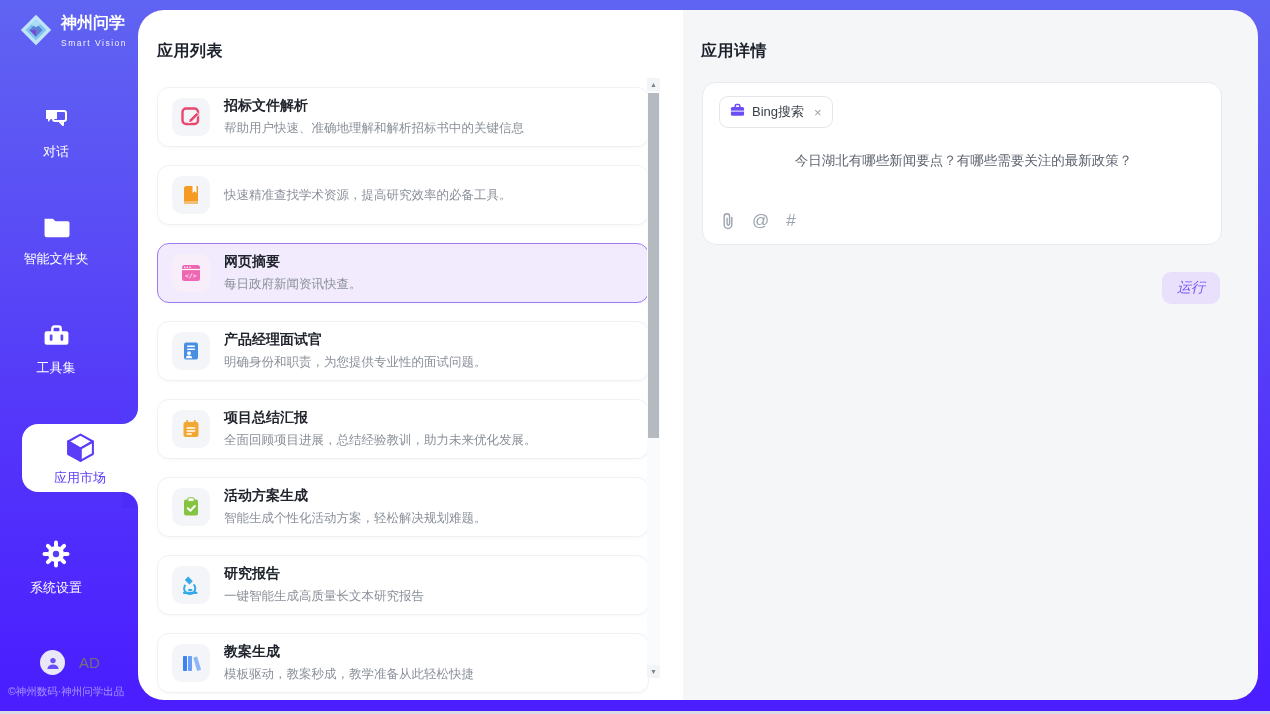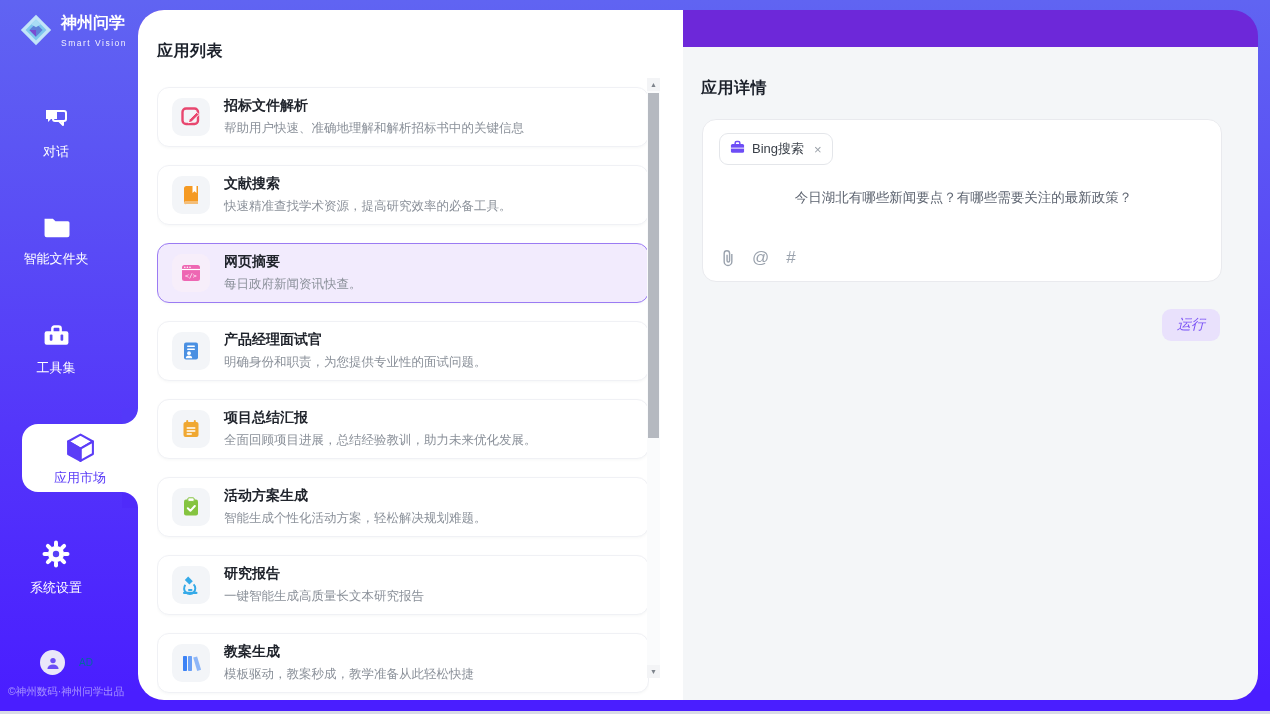--- a/index.html
+++ b/index.html
@@ -7,21 +7,21 @@
     width:1270px;height:714px;position:relative;overflow:hidden;
     font-family:"Liberation Sans","DejaVu Sans",sans-serif;
     background:linear-gradient(180deg,#6064f2 0%,#5a4ef5 30%,#5436fa 60%,#4a1eff 97%,#4a1eff 100%);
   }
   .bottom-strip{position:absolute;left:0;right:0;bottom:0;height:3px;background:#d9dbe6;}
 
   
   .content-card{position:absolute;left:138px;top:10px;width:1120px;height:690px;
     border-radius:26px;background:#6d28d9;display:flex;overflow:hidden;}
   .list-panel{width:545px;position:relative;background:#fff;flex-shrink:0;}
-  .detail-panel{flex:1;background:#f4f6f8;position:relative;margin-top:37px;}
+  .detail-panel{flex:1;background:#f4f6f8;position:relative;}
   .panel-title{position:absolute;top:31px;font-size:16px;font-weight:700;color:#1c212b;letter-spacing:.5px;}
   .list-panel .panel-title{left:19px;}
   .detail-panel .panel-title{left:18px;}
 
   
   .cards-viewport{position:absolute;left:19px;top:67px;width:492px;height:640px;overflow:hidden;}
   .app-card{position:relative;height:60px;border:1px solid #f0f1f5;border-radius:12px;
     margin-bottom:18px;background:#fff;display:flex;align-items:center;padding:0 14px;
     box-sizing:border-box;box-shadow:0 1px 3px rgba(30,40,60,.04);cursor:pointer;}
   .app-card:first-child{margin-top:10px;}
@@ -65,21 +65,21 @@
     border-radius:16px 0 0 16px;text-align:center;cursor:pointer;padding-top:8px;box-sizing:border-box;}
   .active-tab .nav-label{color:#5b3df7;margin-top:2px;}
   .curve{position:absolute;right:0;width:16px;height:16px;background:#fff;}
   .curve.top{top:408px;}
   .curve.bottom{top:492px;}
   .curve.top::after{content:'';position:absolute;inset:0;background:#5339f9;border-bottom-right-radius:16px;}
   .curve.bottom::after{content:'';position:absolute;inset:0;background:#4f2bfa;border-top-right-radius:16px;}
   .user-row{position:absolute;left:40px;top:650px;display:flex;align-items:center;gap:14px;cursor:pointer;}
   .avatar{width:25px;height:25px;border-radius:50%;background:#eae7f9;display:flex;
     align-items:center;justify-content:center;}
-  .user-name{color:#0369a1;font-size:10px;}
+  .user-name{color:#737373;font-size:15px;}
   .copyright{position:absolute;left:8px;top:685px;font-size:10.5px;color:rgba(255,255,255,.5);white-space:nowrap;}
 </style>
 </head>
 <body>
 
 <div class="sidebar">
   <div class="logo-row">
     <span>
       <svg width="36" height="36" viewBox="0 0 38 38">
         <polygon points="19,3 35,19 19,35 3,19" fill="#c2e4f8"></polygon>
@@ -167,21 +167,20 @@
         </div>
         <div class="app-card">
           <span class="app-icon">
             <svg width="22" height="22" viewBox="0 0 22 22">
               <path d="M4 4.5 a2.5 2.5 0 0 1 2.5 -2.5 H18 V17 H6.5 A2.5 2.5 0 0 0 4 19.5 Z" fill="#f59a23"></path>
               <path d="M4 19.5 A2.5 2.5 0 0 1 6.5 17 H18 V20 H6.5 A2.5 2.5 0 0 1 4 19.5" fill="#f59a23" opacity="0.6"></path>
               <path d="M12.5 2 h4 v7 l-2 -1.8 L12.5 9 Z" fill="#fff"></path>
             </svg>
           </span>
           <div>
-            <h4>文献搜索</h4>
             <p>快速精准查找学术资源，提高研究效率的必备工具。</p>
           </div>
         </div>
         <div class="app-card selected">
           <span class="app-icon">
             <svg width="22" height="22" viewBox="0 0 22 22">
               <rect x="2" y="3" width="18" height="16" rx="2.5" fill="#ee67b3"></rect>
               <line x1="2" y1="7.5" x2="20" y2="7.5" stroke="#fff" stroke-width="1.2"></line>
               <circle cx="4.8" cy="5.3" r="0.8" fill="#fff"></circle>
               <circle cx="7.4" cy="5.3" r="0.8" fill="#fff"></circle>

